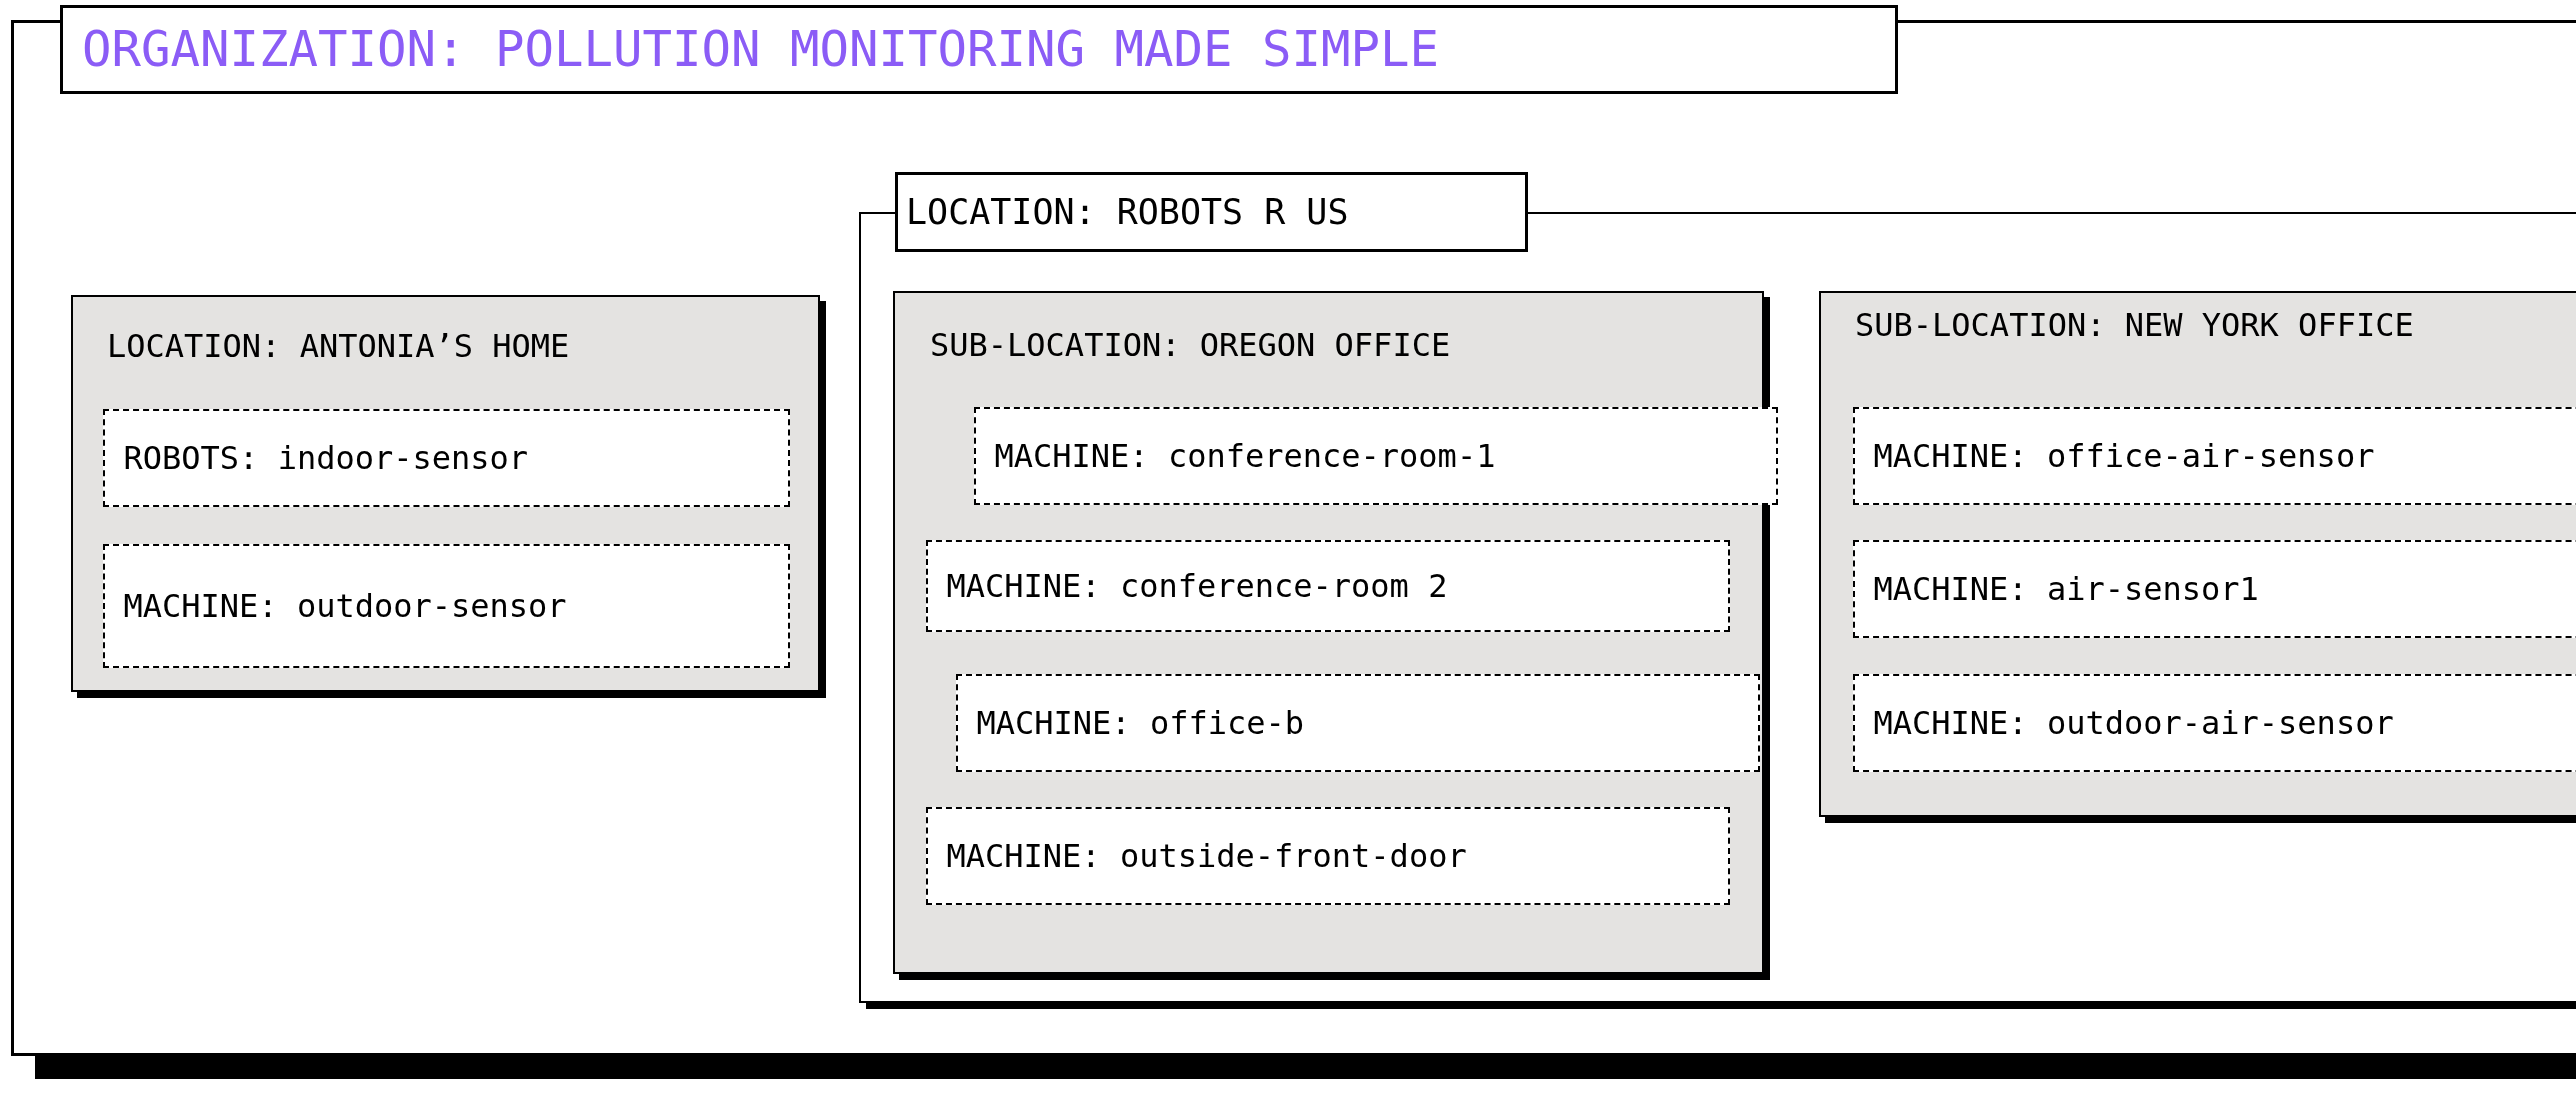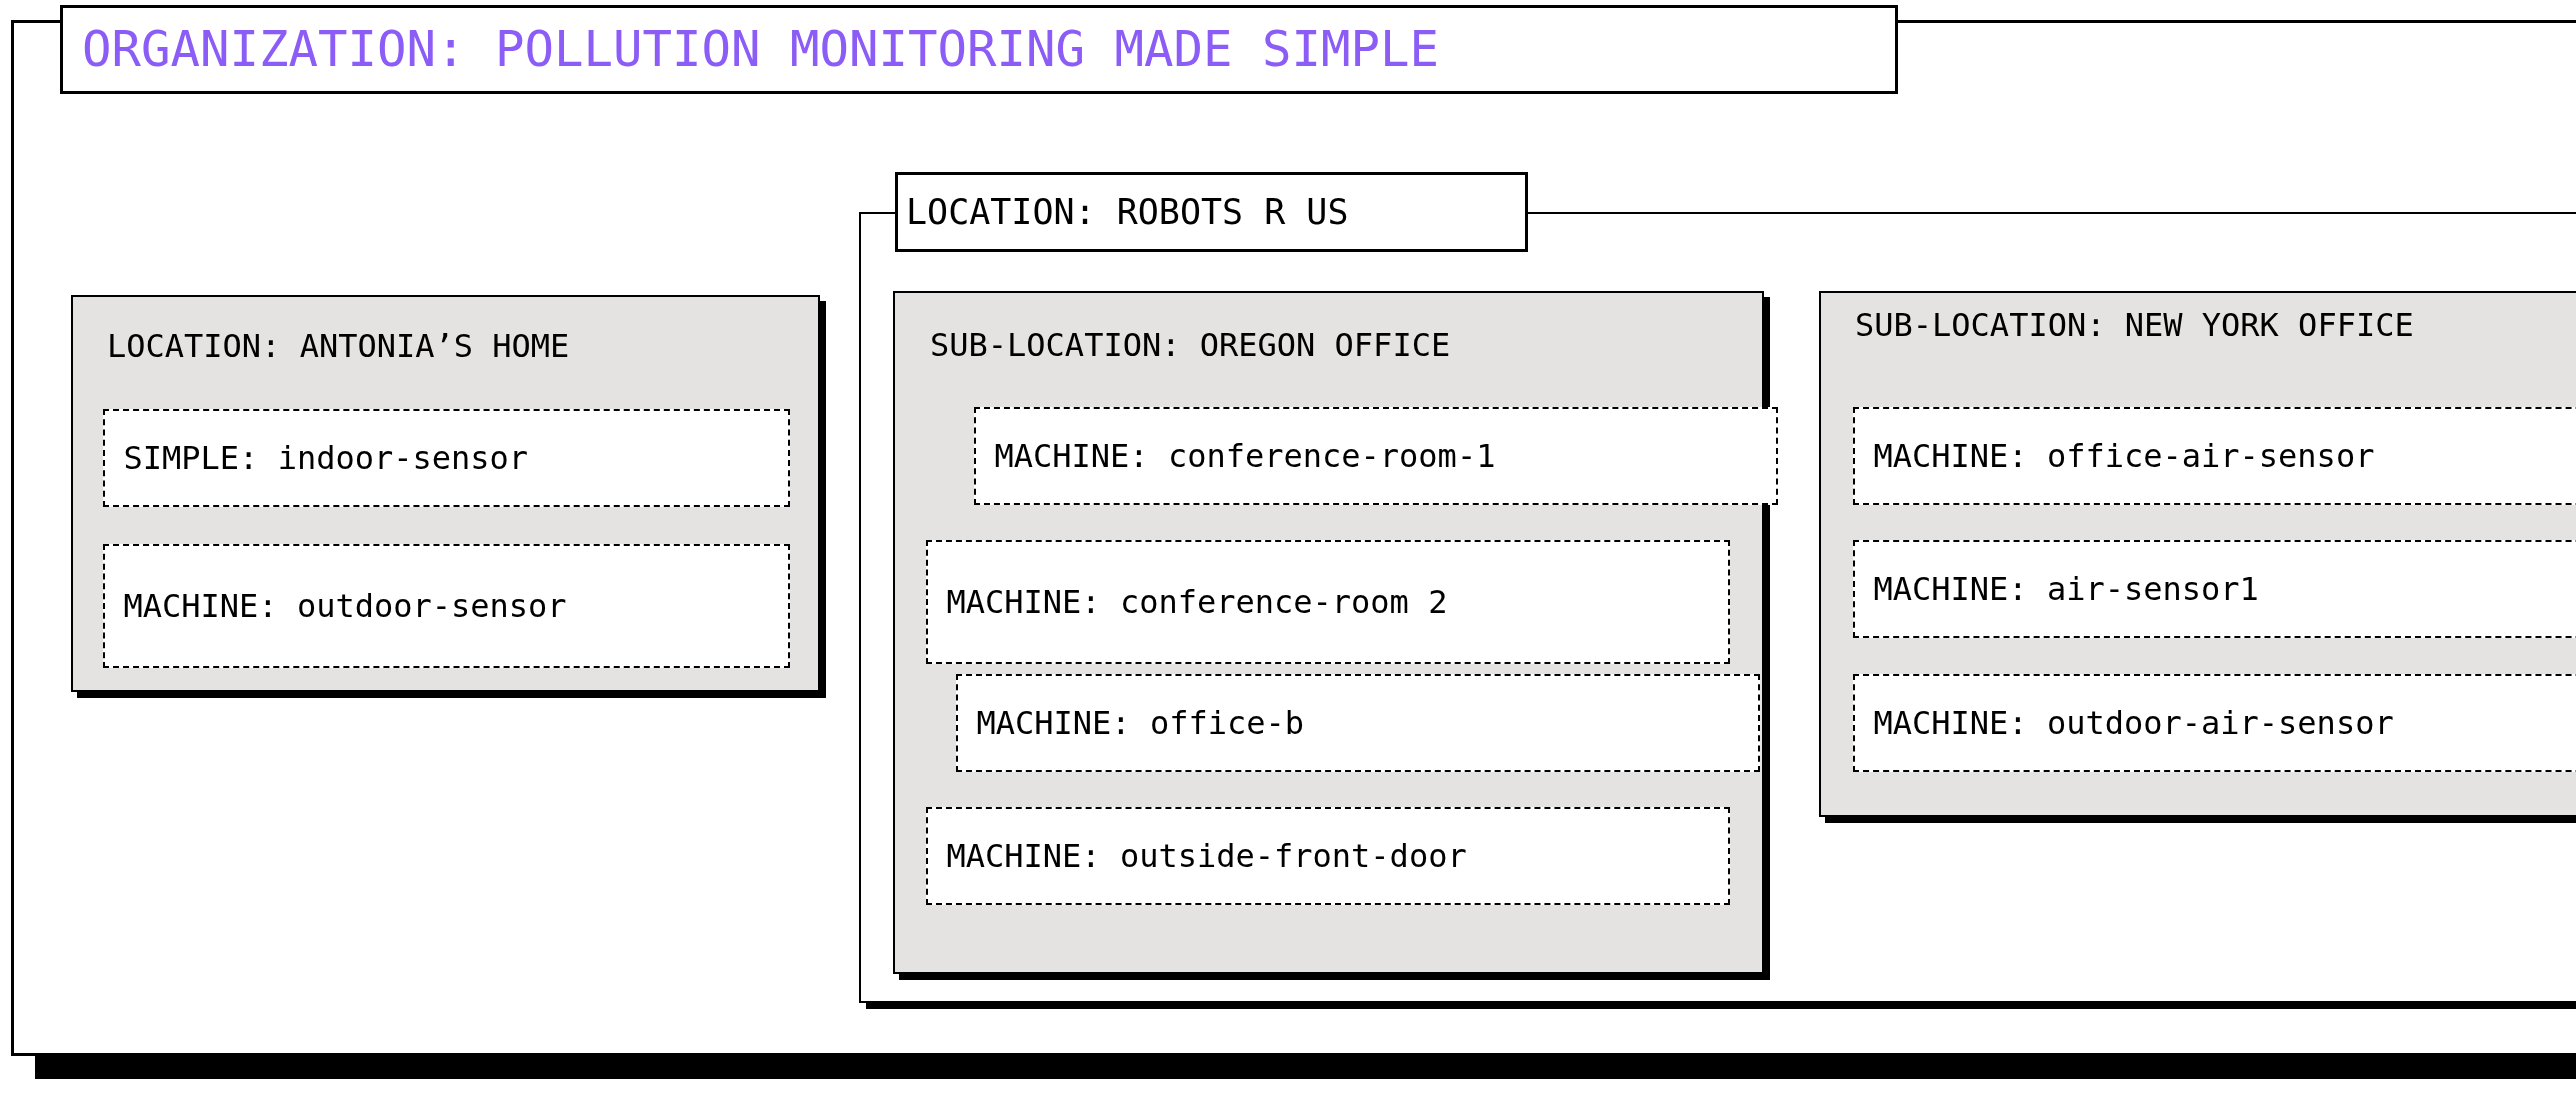--- a/index.html
+++ b/index.html
@@ -150,41 +150,41 @@
   <div class="org-title-box">
     <span class="org-title-text">ORGANIZATION: POLLUTION MONITORING MADE SIMPLE</span>
   </div>
 
   <div class="panel-shadow" style="left:77px; top:301px; width:749px; height:397px;"></div>
   <div class="panel" style="left:71px; top:295px; width:749px; height:397px;">
   </div>
   <div class="panel-title" style="left:107px; top:330px;">LOCATION: ANTONIA’S HOME</div>
 
   <div class="machine" style="left:103px; top:409px; width:687px; height:98px;">
-    <span class="machine-text">SIMPLE: indoor-sensor</span>
+    <span class="machine-text">ROBOTS: indoor-sensor</span>
   </div>
   <div class="machine" style="left:103px; top:544px; width:687px; height:124px;">
     <span class="machine-text">MACHINE: outdoor-sensor</span>
   </div>
 
   <div class="loc-frame-shadow"></div>
   <div class="loc-frame"></div>
   <div class="loc-title-box">
     <span class="loc-title-text">LOCATION: ROBOTS R US</span>
   </div>
 
   <div class="panel-shadow" style="left:899px; top:297px; width:871px; height:683px;"></div>
   <div class="panel" style="left:893px; top:291px; width:871px; height:683px;">
   </div>
   <div class="panel-title" style="left:930px; top:329px;">SUB-LOCATION: OREGON OFFICE</div>
 
   <div class="machine" style="left:926px; top:407px; width:804px; height:98px;margin-left:48px;">
     <span class="machine-text">MACHINE: conference-room-1</span>
   </div>
-  <div class="machine" style="left:926px; top:540px; width:804px; height:124px;">
+  <div class="machine" style="left:926px; top:540px; width:804px; height:92px;">
     <span class="machine-text">MACHINE: conference-room 2</span>
   </div>
   <div class="machine" style="left:926px; top:674px; width:804px; height:98px;margin-left:30px;">
     <span class="machine-text">MACHINE: office-b</span>
   </div>
   <div class="machine" style="left:926px; top:807px; width:804px; height:98px;">
     <span class="machine-text">MACHINE: outside-front-door</span>
   </div>
 
   <div class="panel-shadow" style="left:1825px; top:297px; width:906px; height:526px;"></div>

